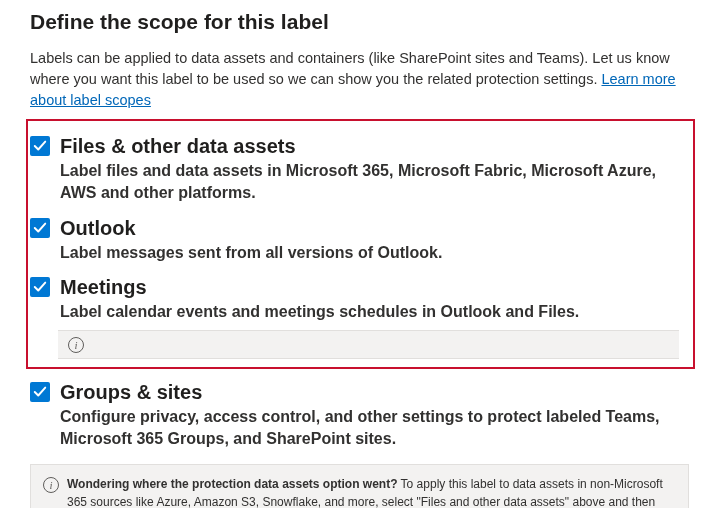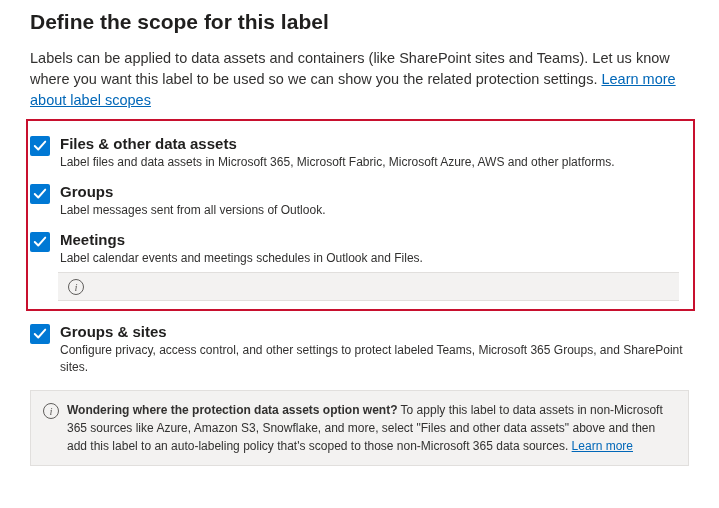--- a/index.html
+++ b/index.html
@@ -58,28 +58,29 @@
     cursor: pointer;
   }
   .cb svg {
     width: 14px;
     height: 14px;
     display: block;
   }
   .opt-text { flex: 1; }
   .opt-title {
     font-weight: 600;
-    font-size: 15px;
+    font-size: 20px;
     color: #201f1e;
     margin-bottom: 2px;
   }
   .opt-desc {
-    font-size: 12px;
+    font-size: 16px;
     color: #323130;
     line-height: 1.4;
+    font-weight: bold;
   }
   .info-bar {
     background: #f3f2f1;
     border-top: 1px solid #e1dfdd;
     border-bottom: 1px solid #e1dfdd;
     display: flex;
     align-items: center;
     padding: 5px 10px;
     margin-top: 2px;
     font-size: 12px;
@@ -143,21 +144,21 @@
       </div>
     </div>
 
     <div class="option">
       <div class="cb">
         <svg viewBox="0 0 16 16">
             <path d="M2 8 L6 12 L14 3" stroke="#ffffff" stroke-width="2.2" fill="none" stroke-linecap="round" stroke-linejoin="round"></path>
           </svg>
       </div>
       <div class="opt-text">
-        <div class="opt-title">Groups</div>
+        <div class="opt-title">Outlook</div>
         <div class="opt-desc">Label messages sent from all versions of Outlook.</div>
       </div>
     </div>
 
     <div class="option" style="margin-bottom:6px;">
       <div class="cb">
         <svg viewBox="0 0 16 16">
             <path d="M2 8 L6 12 L14 3" stroke="#ffffff" stroke-width="2.2" fill="none" stroke-linecap="round" stroke-linejoin="round"></path>
           </svg>
       </div>

